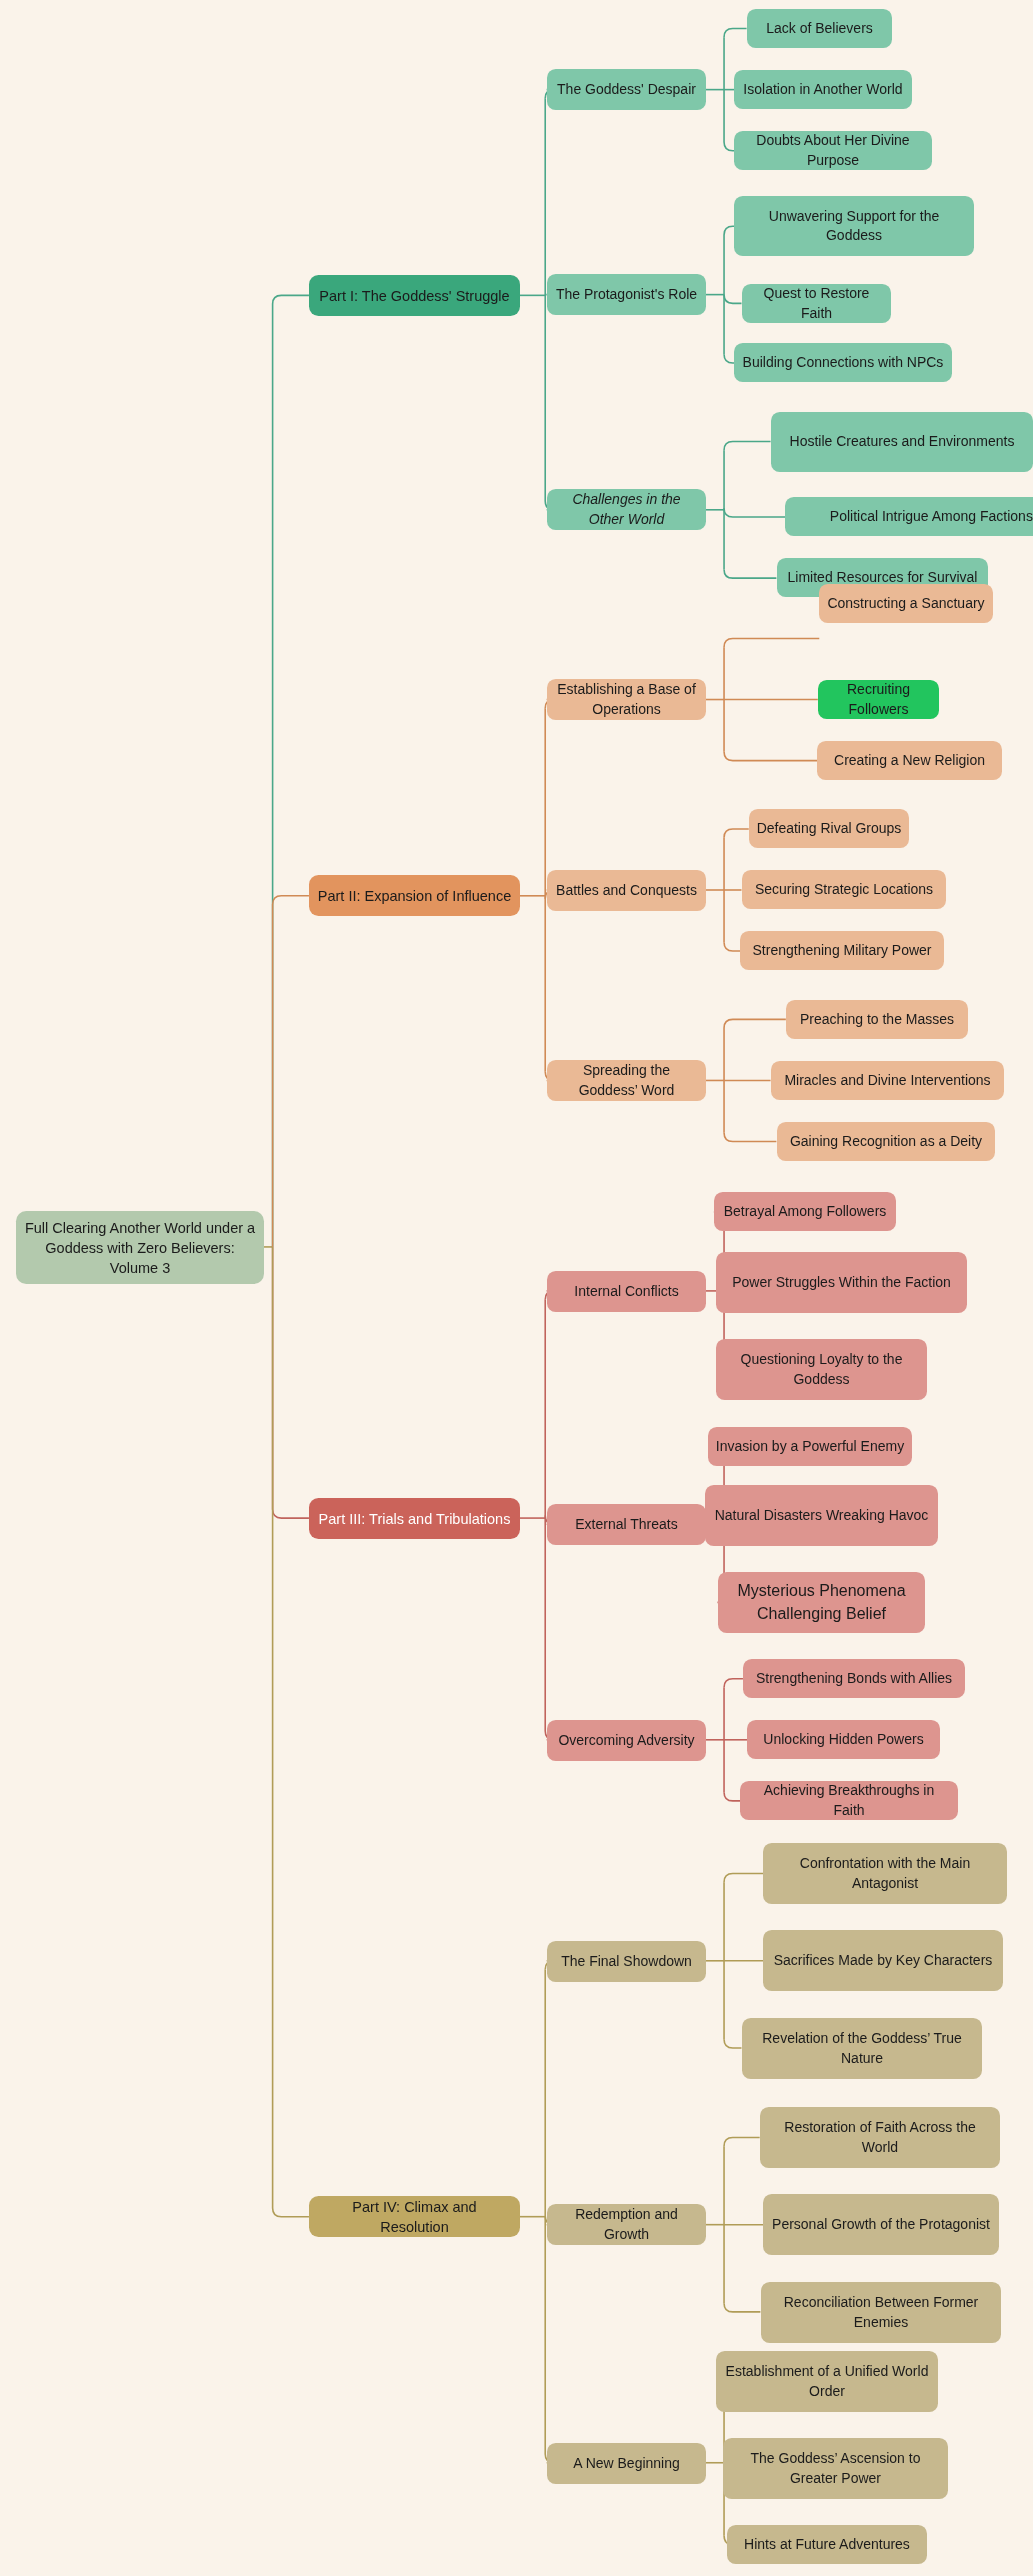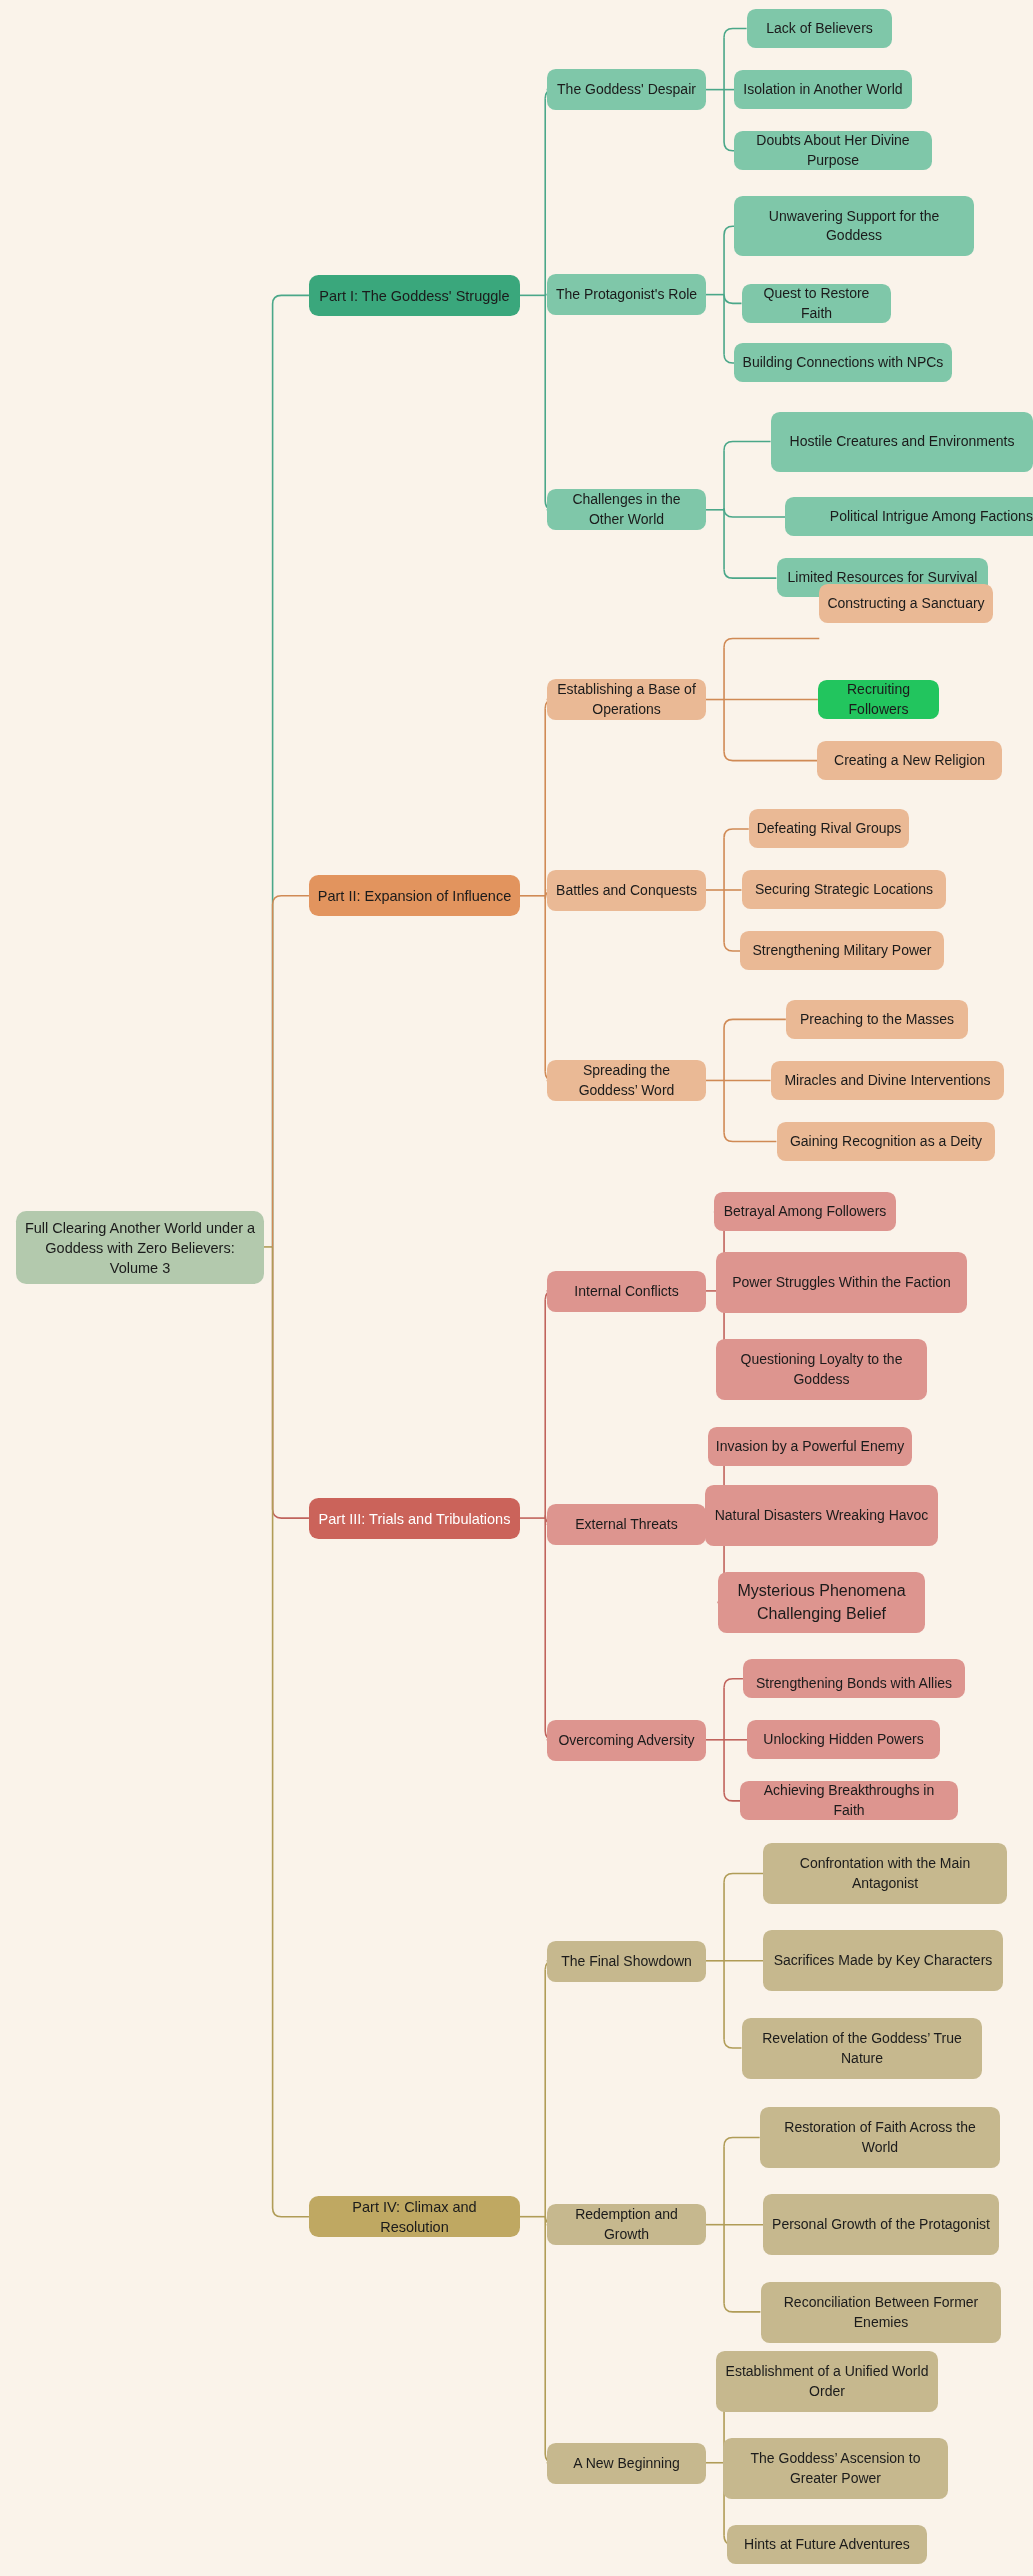--- a/index.html
+++ b/index.html
@@ -144,21 +144,21 @@
       </div>
       <div class="node lvl3" style="left: 734px; top: 196px; width: 240px; min-height: 60px; height: 60px; background: rgb(127, 199, 169); color: rgb(27, 27, 27); font-size: 14px;">
         <span>Unwavering Support for the Goddess</span>
       </div>
       <div class="node lvl3" style="left: 742px; top: 284px; width: 149px; min-height: 39px; height: 39px; background: rgb(127, 199, 169); color: rgb(27, 27, 27); font-size: 14px;">
         <span>Quest to Restore Faith</span>
       </div>
       <div class="node lvl3" style="left: 734px; top: 343px; width: 218px; min-height: 39px; height: 39px; background: rgb(127, 199, 169); color: rgb(27, 27, 27); font-size: 14px;">
         <span>Building Connections with NPCs</span>
       </div>
-      <div class="node lvl2" style="left: 547px; top: 489px; width: 159px; min-height: 41px; height: 41px; background: rgb(127, 199, 169); color: rgb(27, 27, 27); font-size: 14px;">
+      <div class="node lvl2" style="left: 547px; top: 489px; width: 159px; min-height: 41px; height: 41px; background: rgb(127, 199, 169); color: rgb(27, 27, 27); font-size: 14px; font-style: italic;">
         <span>Challenges in the Other World</span>
       </div>
       <div class="node lvl3" style="left: 771px; top: 412px; width: 262px; min-height: 60px; height: 60px; background: rgb(127, 199, 169); color: rgb(27, 27, 27); font-size: 14px;">
         <span>Hostile Creatures and Environments</span>
       </div>
       <div class="node lvl3" style="left: 785px; top: 497px; width: 288px; min-height: 39px; height: 39px; background: rgb(127, 199, 169); color: rgb(27, 27, 27); font-size: 14px; padding-left: 12px;">
         <span>Political Intrigue Among Factions</span>
       </div>
       <div class="node lvl3" style="left: 777px; top: 558px; width: 211px; min-height: 39px; height: 39px; background: rgb(127, 199, 169); color: rgb(27, 27, 27); font-size: 14px;">
         <span>Limited Resources for Survival</span>
@@ -225,21 +225,21 @@
       </div>
       <div class="node lvl3" style="left: 705px; top: 1485px; width: 233px; min-height: 61px; height: 61px; background: rgb(221, 149, 143); color: rgb(27, 27, 27); font-size: 14px;">
         <span>Natural Disasters Wreaking Havoc</span>
       </div>
       <div class="node lvl3" style="left: 718px; top: 1572px; width: 207px; min-height: 61px; height: 61px; background: rgb(221, 149, 143); color: rgb(27, 27, 27); font-size: 16px;">
         <span>Mysterious Phenomena Challenging Belief</span>
       </div>
       <div class="node lvl2" style="left: 547px; top: 1720px; width: 159px; min-height: 41px; height: 41px; background: rgb(221, 149, 143); color: rgb(27, 27, 27); font-size: 14px;">
         <span>Overcoming Adversity</span>
       </div>
-      <div class="node lvl3" style="left: 743px; top: 1659px; width: 222px; min-height: 39px; height: 39px; background: rgb(221, 149, 143); color: rgb(27, 27, 27); font-size: 14px; align-items: flex-end;">
+      <div class="node lvl3" style="left: 743px; top: 1659px; width: 222px; min-height: 39px; height: 39px; background: rgb(221, 149, 143); color: rgb(27, 27, 27); font-size: 14px;">
         <span>Strengthening Bonds with Allies</span>
       </div>
       <div class="node lvl3" style="left: 747px; top: 1720px; width: 193px; min-height: 39px; height: 39px; background: rgb(221, 149, 143); color: rgb(27, 27, 27); font-size: 14px;">
         <span>Unlocking Hidden Powers</span>
       </div>
       <div class="node lvl3" style="left: 740px; top: 1781px; width: 218px; min-height: 39px; height: 39px; background: rgb(221, 149, 143); color: rgb(27, 27, 27); font-size: 14px;">
         <span>Achieving Breakthroughs in Faith</span>
       </div>
       <div class="node lvl1" style="left: 309px; top: 2196px; width: 211px; min-height: 41px; height: 41px; background: rgb(191, 168, 98); color: rgb(27, 27, 27); font-size: 14.5px;">
         <span>Part IV: Climax and Resolution</span>

